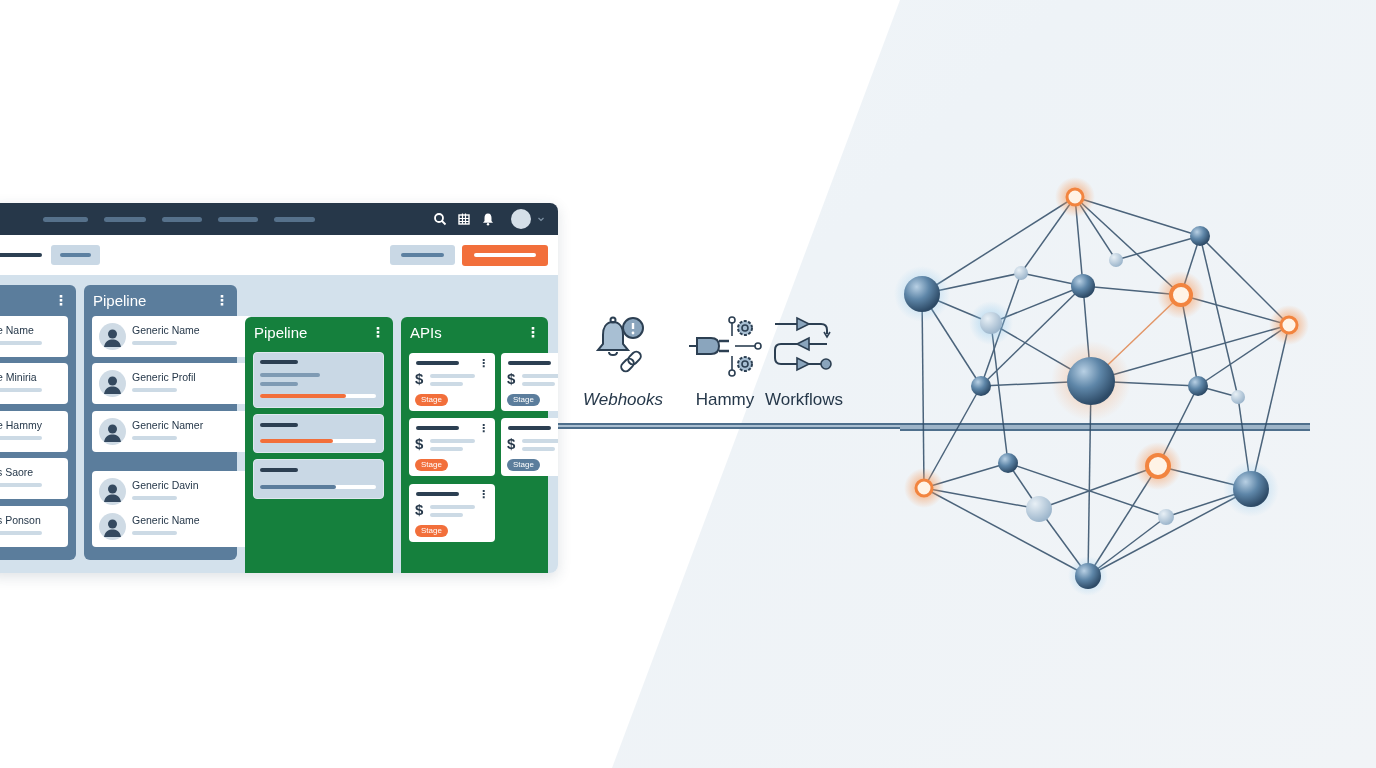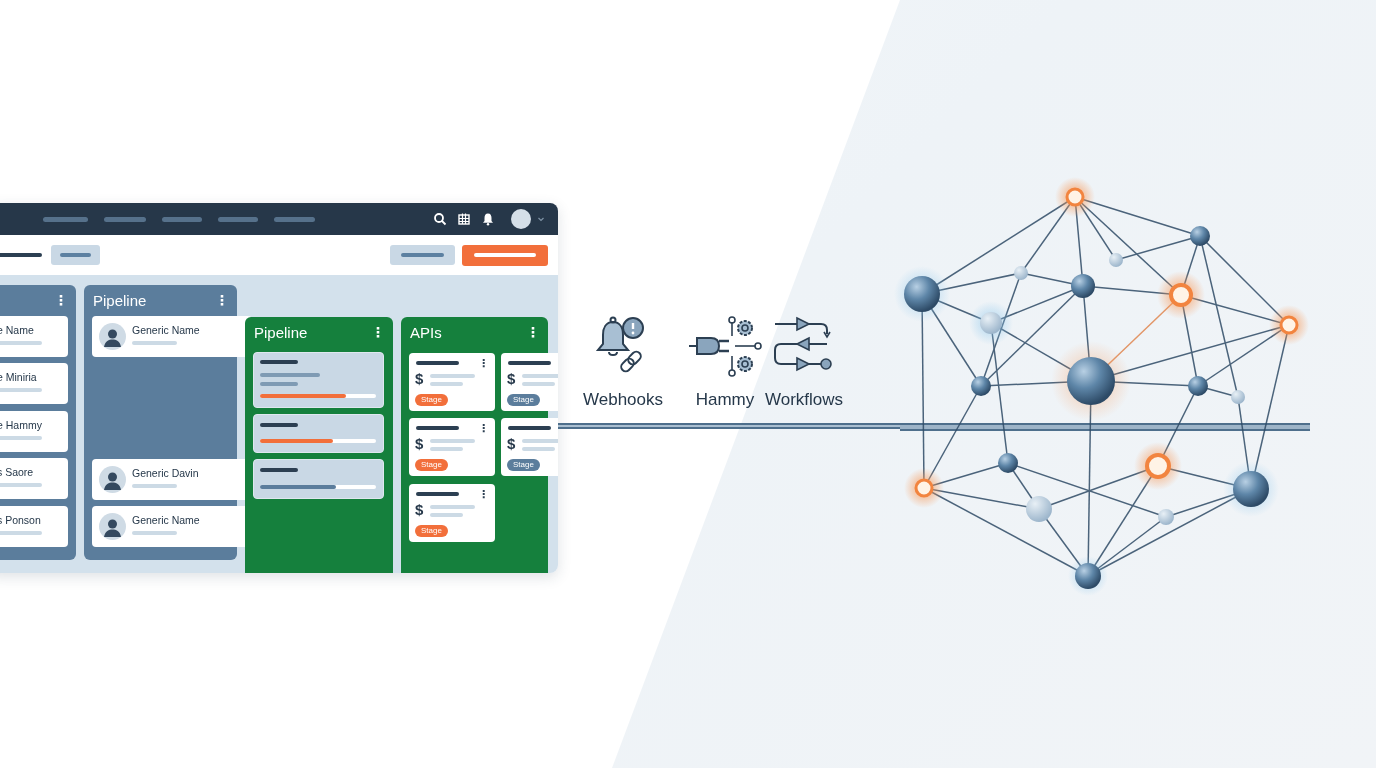--- a/index.html
+++ b/index.html
@@ -154,21 +154,37 @@
       <span class="col-title">Pipeline</span>
       <span class="col-menu">⋮</span>
       <div class="ccard" style="top:31px;">
         <div class="av"><svg width="27" height="27" viewBox="0 0 27 27">
               <circle cx="13.5" cy="11" r="4.5" fill="#34495f"></circle>
               <path d="M5 24 C6 18 10 16.5 13.5 16.5 C17 16.5 21 18 22 24 Z" fill="#34495f"></path>
             </svg></div>
         <span class="name">Generic Name</span>
           <span class="sub"></span>
       </div>
-      <div class="ccard" style="top:174px;text-decoration:underline;">
+      <div class="ccard" style="top:78px;">
+        <div class="av"><svg width="27" height="27" viewBox="0 0 27 27">
+              <circle cx="13.5" cy="11" r="4.5" fill="#34495f"></circle>
+              <path d="M5 24 C6 18 10 16.5 13.5 16.5 C17 16.5 21 18 22 24 Z" fill="#34495f"></path>
+            </svg></div>
+        <span class="name">Generic Profil</span>
+          <span class="sub"></span>
+      </div>
+      <div class="ccard" style="top:126px;">
+        <div class="av"><svg width="27" height="27" viewBox="0 0 27 27">
+              <circle cx="13.5" cy="11" r="4.5" fill="#34495f"></circle>
+              <path d="M5 24 C6 18 10 16.5 13.5 16.5 C17 16.5 21 18 22 24 Z" fill="#34495f"></path>
+            </svg></div>
+        <span class="name">Generic Namer</span>
+          <span class="sub"></span>
+      </div>
+      <div class="ccard" style="top:186px;text-decoration:underline;">
         <div class="av"><svg width="27" height="27" viewBox="0 0 27 27">
               <circle cx="13.5" cy="11" r="4.5" fill="#34495f"></circle>
               <path d="M5 24 C6 18 10 16.5 13.5 16.5 C17 16.5 21 18 22 24 Z" fill="#34495f"></path>
             </svg></div>
         <span class="name">Generic Davin</span>
           <span class="sub"></span>
       </div>
       <div class="ccard" style="top:221px;">
         <div class="av"><svg width="27" height="27" viewBox="0 0 27 27">
               <circle cx="13.5" cy="11" r="4.5" fill="#34495f"></circle>
@@ -243,21 +259,21 @@
           <span class="l3"></span>
         <span class="stage orange">Stage</span>
       </div>
     </div>
   </div>
 </div>
 
 <div class="connector-line"></div>
 <div class="connector-line2"></div>
 
-<div class="feature" style="left:578px;width:90px;">
+<div class="feature" style="left:578px;width:90px;font-style:italic;">
   <svg width="56" height="64" viewBox="0 0 56 64">
     <path d="M18 6 C11 6 8 12 8 19 L8 28 L3 34 L33 34 L28 28 L28 19 C28 12 25 6 18 6 Z" fill="#a8bfd3" stroke="#2c3f52" stroke-width="2"></path>
     <circle cx="18" cy="4" r="2.5" fill="none" stroke="#2c3f52" stroke-width="2"></circle>
     <path d="M14 36 C14 40 22 40 22 36" fill="none" stroke="#2c3f52" stroke-width="2"></path>
     <circle cx="38" cy="12" r="10" fill="#8aa5bd" stroke="#2c3f52" stroke-width="2"></circle>
     <line x1="38" y1="7" x2="38" y2="13" stroke="#fff" stroke-width="2.4"></line>
     <circle cx="38" cy="17" r="1.4" fill="#fff"></circle>
     <rect x="28" y="42" width="9" height="14" rx="4.5" transform="rotate(45 32.5 49)" fill="none" stroke="#2c3f52" stroke-width="2"></rect>
     <rect x="35" y="35" width="9" height="14" rx="4.5" transform="rotate(45 39.5 42)" fill="none" stroke="#2c3f52" stroke-width="2"></rect>
   </svg>

